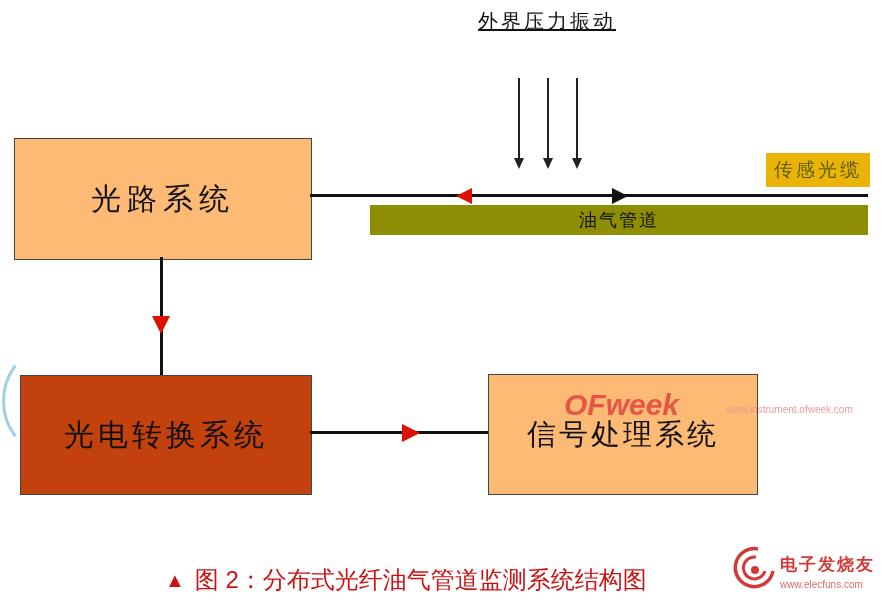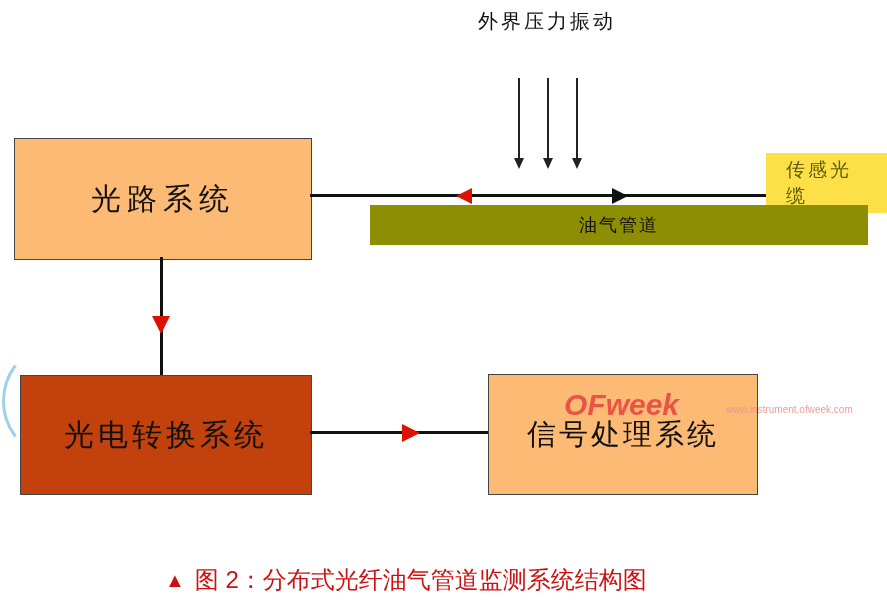--- a/index.html
+++ b/index.html
@@ -12,32 +12,32 @@
     width: 887px;
     height: 602px;
     background: #ffffff;
     overflow: hidden;
   }
   .abs { position: absolute; }
 
   
   .vibration-label {
     left: 478px; top: 8px;
-    font-size: 20px; letter-spacing: 3px; color: #111;
+    font-size: 20px; letter-spacing: 3px; color: #111; text-decoration: underline;
   }
   .sensing-signal-label {
     left: 406px; top: 145px;
     font-size: 20px; letter-spacing: 4px; color: #111;
   }
   .cable-label {
     left: 766px; top: 153px;
-    background: #fde047;
+    background: #eab308;
     color: #5c5c00;
     font-size: 19px; letter-spacing: 3px;
-    padding: 4px 20px;
+    padding: 4px 8px;
   }
 
   
   .node-box {
     display: flex; align-items: center; justify-content: center;
     border: 1px solid #444;
     color: #111;
   }
   .optical-box {
     left: 14px; top: 138px; width: 296px; height: 120px;
@@ -48,21 +48,21 @@
     left: 20px; top: 375px; width: 290px; height: 118px;
     background: #c2410c;
     font-size: 30px; letter-spacing: 4px;
   }
   .signal-box {
     left: 488px; top: 374px; width: 268px; height: 119px;
     background: #fdba74;
     font-size: 29px; letter-spacing: 3px;
   }
   .pipeline-bar {
-    left: 370px; top: 205px; width: 498px; height: 40px;
+    left: 370px; top: 205px; width: 498px; height: 30px;
     background: #8e8e05;
     display: flex; align-items: center; justify-content: center;
     color: #111; font-size: 18px; letter-spacing: 2px;
   }
 
   
   .main-line   { left: 310px; top: 194px; width: 558px; height: 3px; background: #111; }
   .v-line      { left: 160px; top: 257px; width: 3px;  height: 120px; background: #111; }
   .h-connector { left: 310px; top: 431px; width: 178px; height: 3px; background: #111; }
 
@@ -198,16 +198,27 @@
   </div>
 
   <div class="abs ofweek-watermark">OFweek</div>
   <div class="abs ofweek-url">www.instrument.ofweek.com</div>
 
   <div class="abs caption">
     <span class="caption-marker">▲</span>
     <span>图 2：分布式光纤油气管道监测系统结构图</span>
   </div>
 
+  <div class="abs elecfans">
+    <svg class="elecfans-icon" viewBox="0 0 48 52">
+      <path d="M30 4 A 19 19 0 1 0 45 26" fill="none" stroke="#d23a3a" stroke-width="3.5"></path>
+      <path d="M28 12 A 11 11 0 1 0 37 26" fill="none" stroke="#d23a3a" stroke-width="3"></path>
+      <circle cx="27" cy="25" r="4" fill="#d23a3a"></circle>
+    </svg>
+    <div class="elecfans-texts">
+      <span class="elecfans-name">电子发烧友</span>
+      <span class="elecfans-url">www.elecfuns.com</span>
+    </div>
+  </div>
 
   <div class="abs left-arc"></div>
 
 </div>
 
 </body></html>

